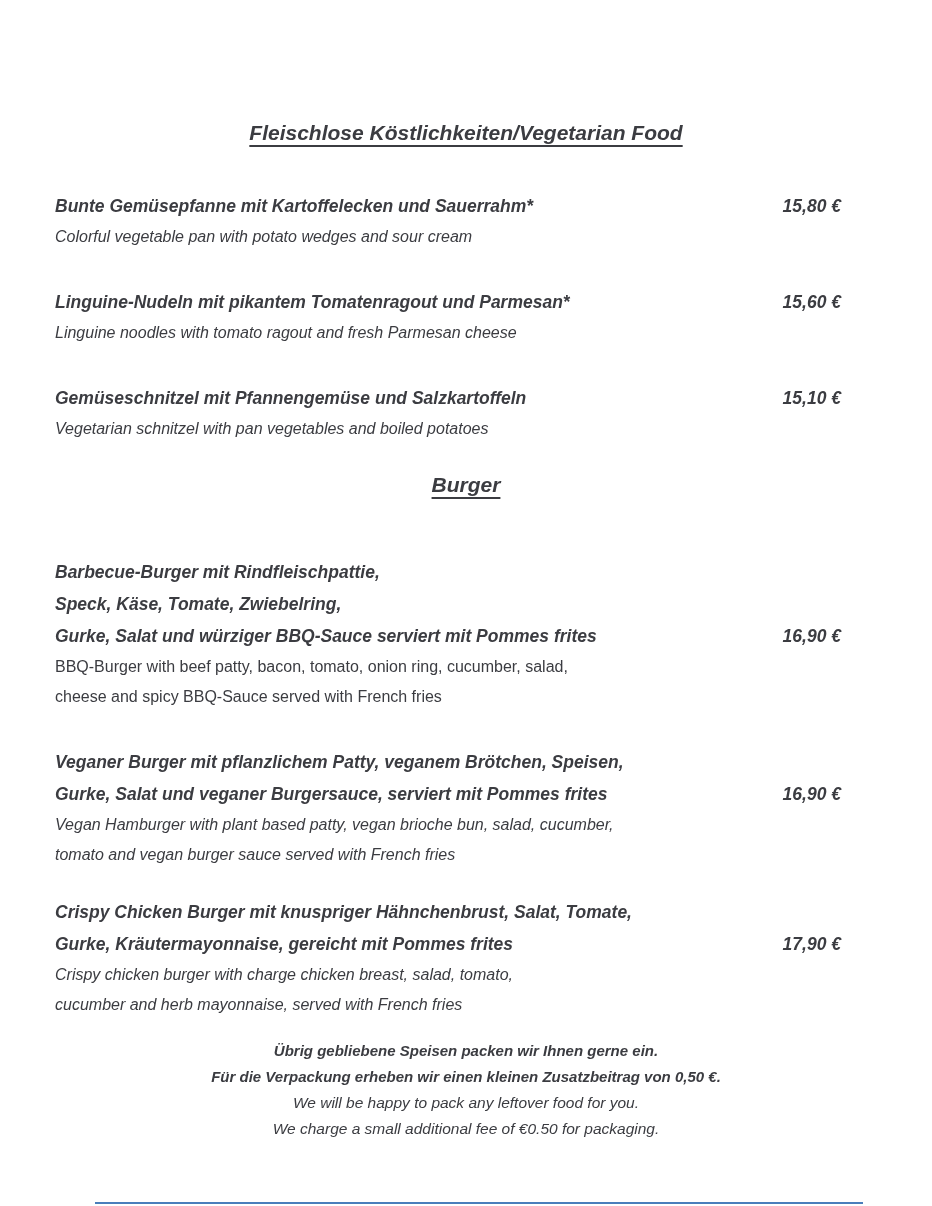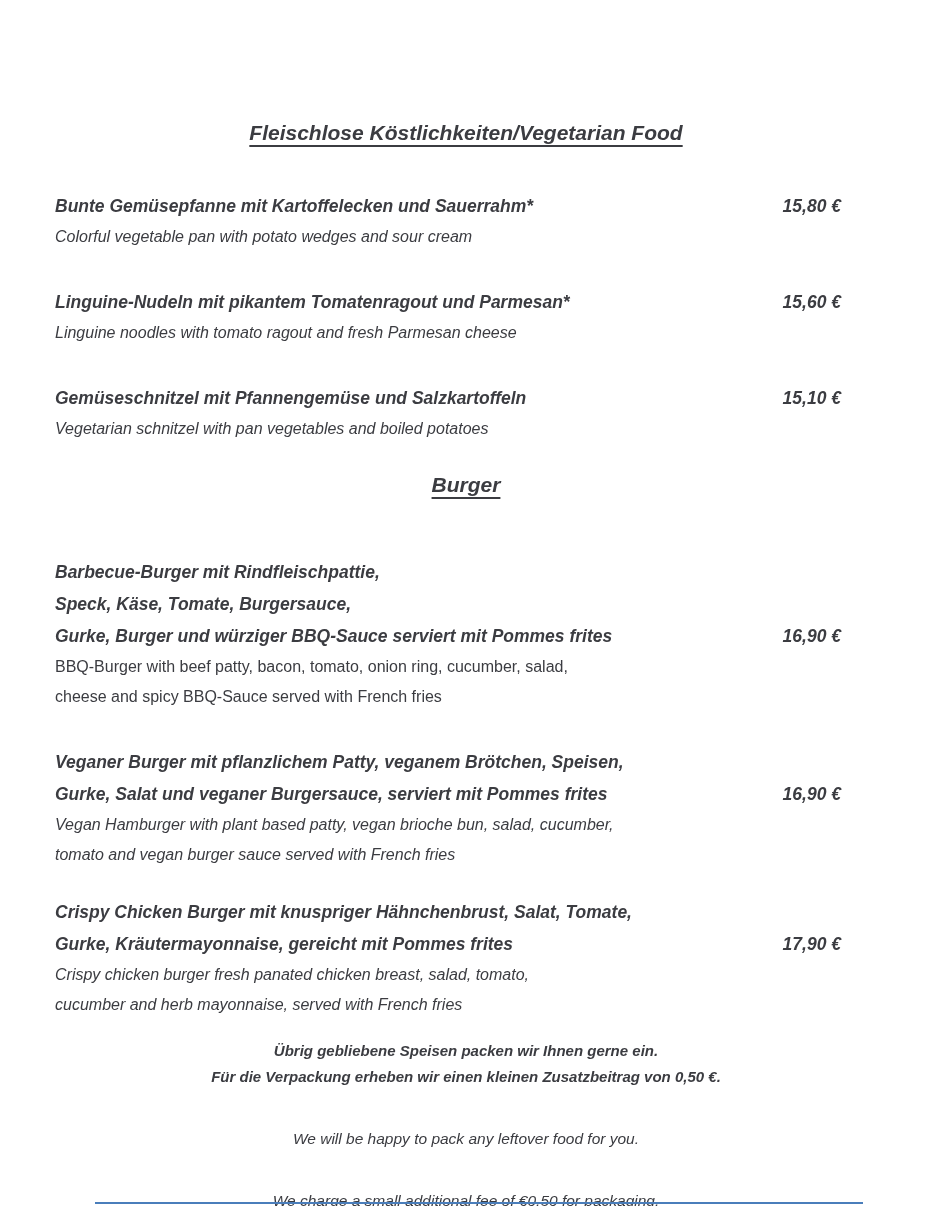--- a/index.html
+++ b/index.html
@@ -55,21 +55,21 @@
     font-style: italic;
     font-weight: normal;
   }
   .desc-line.upright { font-style: normal; }
   .footer-block {
     margin-top: 18px;
     font-size: 15px;
     line-height: 26px;
   }
   .footer-line-bold { font-weight: bold; font-style: italic; }
-  .footer-line-italic { font-style: italic; font-size: 15.5px; margin-top: 36px; }
+  .footer-line-italic { font-style: italic; font-size: 15.5px; }
   .accent-line {
     position: absolute;
     bottom: 2px;
     left: 95px;
     width: 768px;
     height: 2px;
     background: #4a7ebb;
   }
 </style>
 </head>
@@ -107,24 +107,24 @@
 
   <div class="doc-heading centered burger-heading">
     <span class="underlined">Burger</span>
   </div>
 
   <div class="item">
     <div class="name-line">
       <span>Barbecue-Burger mit Rindfleischpattie,</span>
     </div>
     <div class="name-line">
-      <span>Speck, Käse, Tomate, Burgersauce,</span>
+      <span>Speck, Käse, Tomate, Zwiebelring,</span>
     </div>
     <div class="name-line">
-      <span>Gurke, Burger und würziger BBQ-Sauce serviert mit Pommes frites</span>
+      <span>Gurke, Salat und würziger BBQ-Sauce serviert mit Pommes frites</span>
       <span class="price">16,90 €</span>
     </div>
     <div class="desc-line upright">BBQ-Burger with beef patty, bacon, tomato, onion ring, cucumber, salad,</div>
     <div class="desc-line upright">cheese and spicy BBQ-Sauce served with French fries</div>
   </div>
 
   <div class="item">
     <div class="name-line">
       <span>Veganer Burger mit pflanzlichem Patty, veganem Brötchen, Speisen,</span>
     </div>
@@ -137,21 +137,21 @@
   </div>
 
   <div class="item tight">
     <div class="name-line">
       <span>Crispy Chicken Burger mit knuspriger Hähnchenbrust, Salat, Tomate,</span>
     </div>
     <div class="name-line">
       <span>Gurke, Kräutermayonnaise, gereicht mit Pommes frites</span>
       <span class="price">17,90 €</span>
     </div>
-    <div class="desc-line">Crispy chicken burger fresh panated chicken breast, salad, tomato,</div>
+    <div class="desc-line">Crispy chicken burger with charge chicken breast, salad, tomato,</div>
     <div class="desc-line">cucumber and herb mayonnaise, served with French fries</div>
   </div>
 
   <div class="footer-block centered">
     <div class="footer-line-bold">Übrig gebliebene Speisen packen wir Ihnen gerne ein.</div>
     <div class="footer-line-bold">Für die Verpackung erheben wir einen kleinen Zusatzbeitrag von 0,50 €.</div>
     <div class="footer-line-italic">We will be happy to pack any leftover food for you.</div>
     <div class="footer-line-italic">We charge a small additional fee of €0.50 for packaging.</div>
   </div>
 

